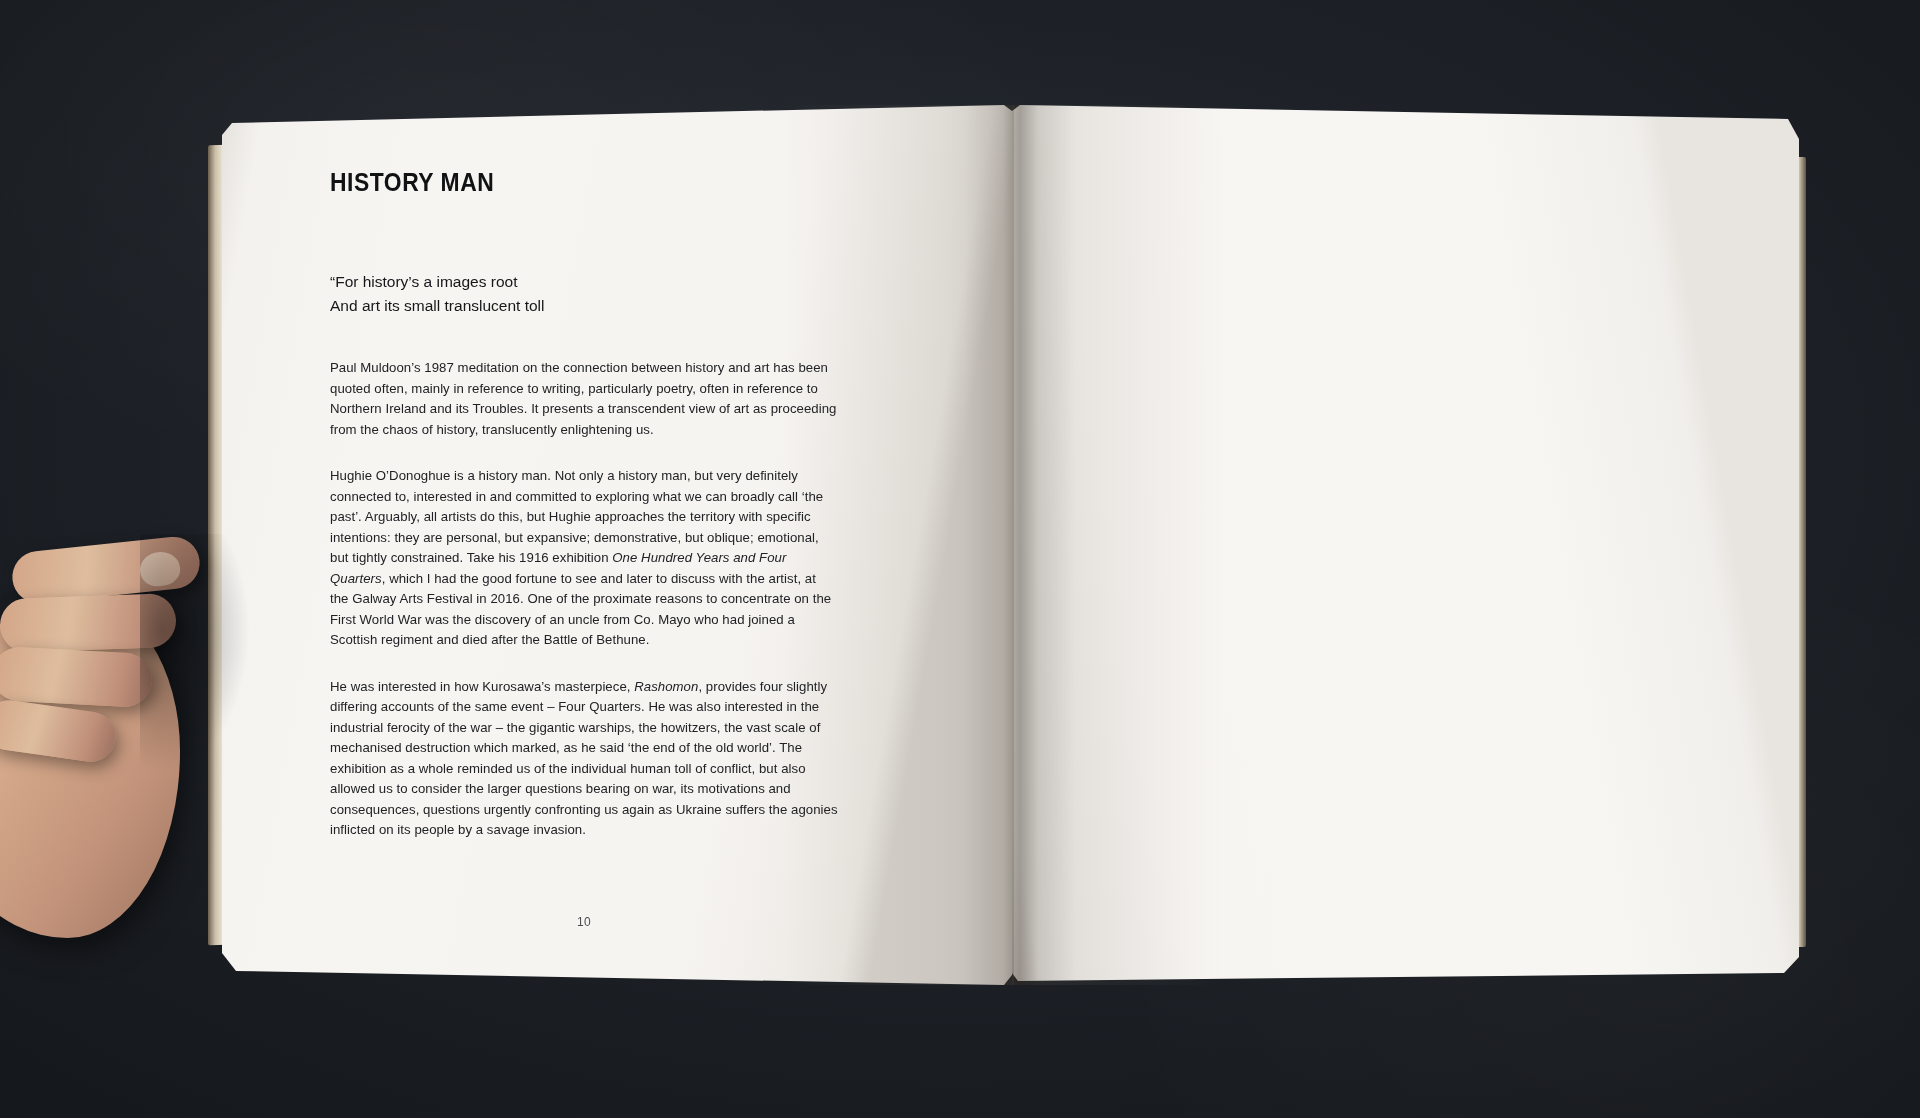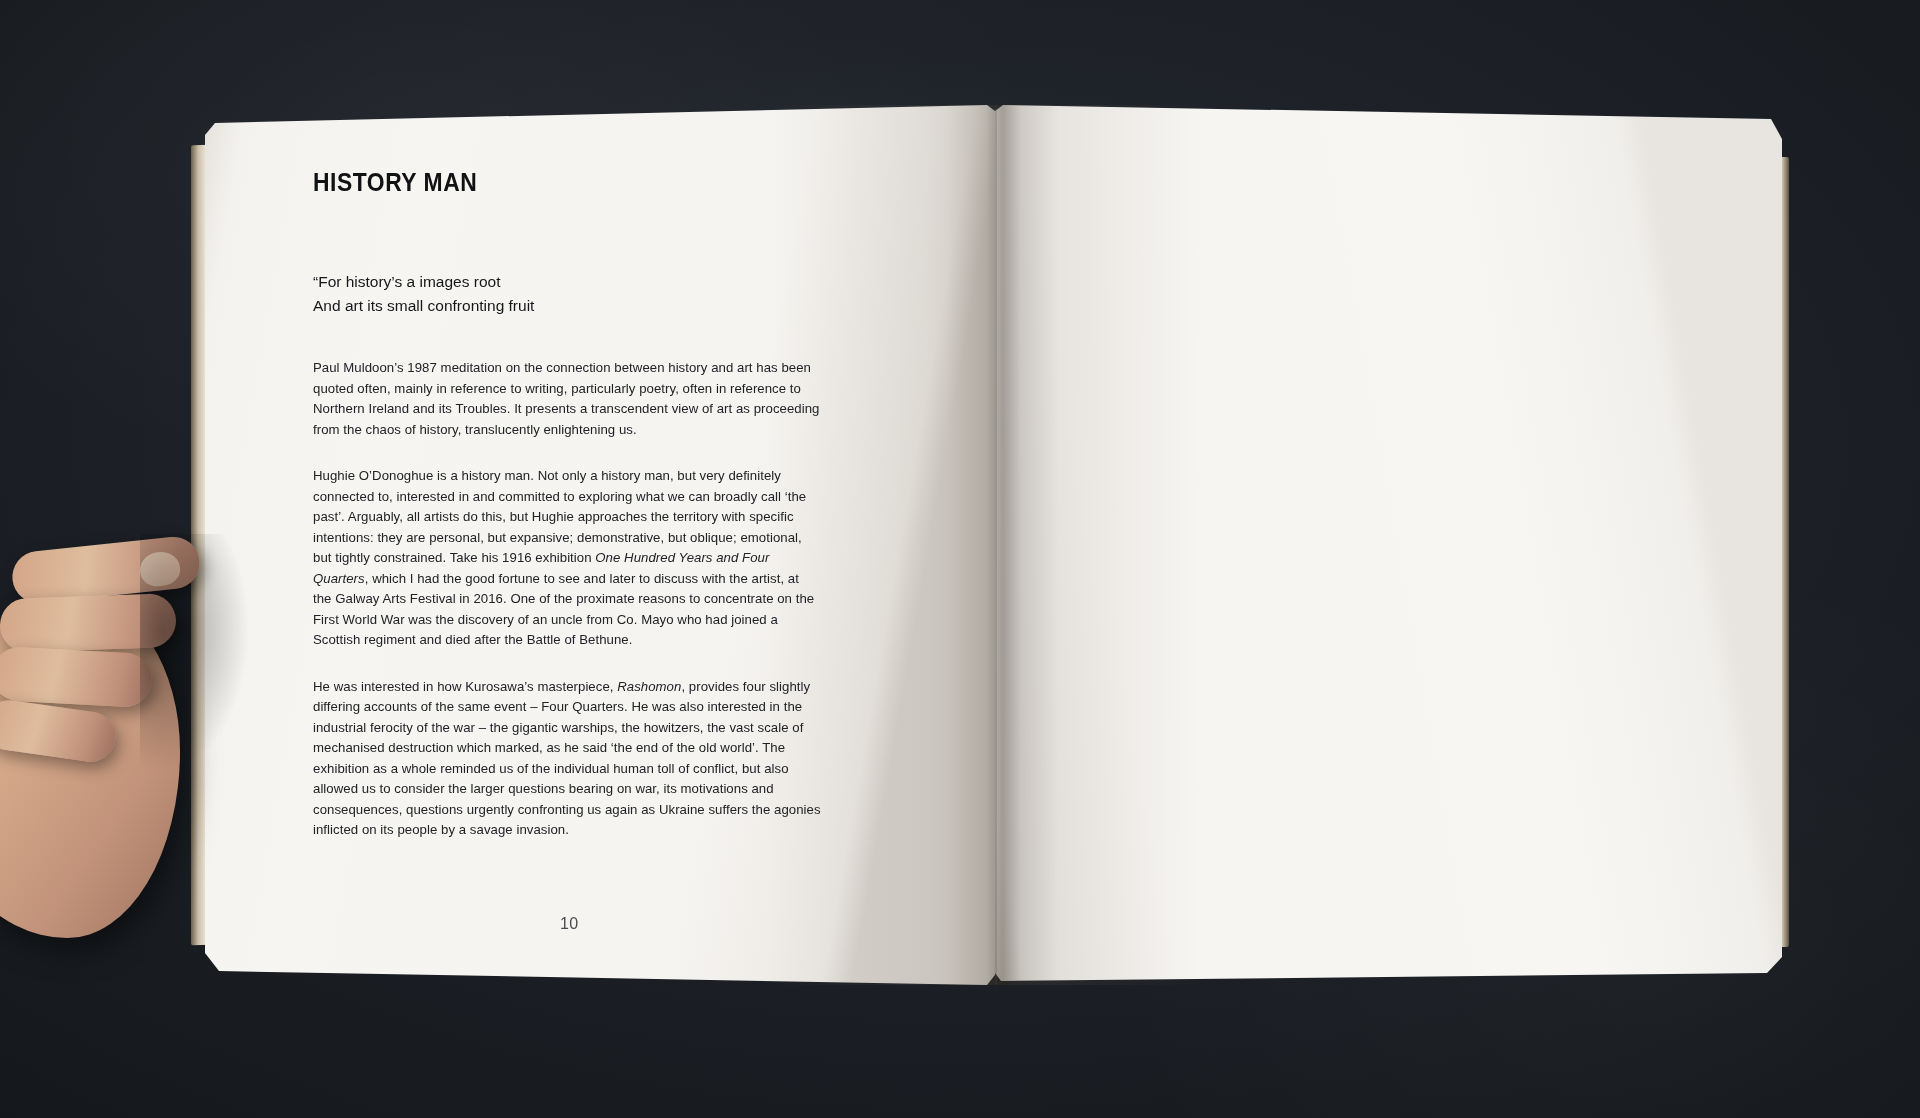--- a/index.html
+++ b/index.html
@@ -28,21 +28,21 @@
     inset: 0;
     background:
       radial-gradient(ellipse 900px 500px at 22% 12%, rgba(255,255,255,0.035), rgba(255,255,255,0) 70%),
       radial-gradient(ellipse 800px 600px at 86% 86%, rgba(255,255,255,0.025), rgba(255,255,255,0) 70%);
     pointer-events: none;
   }
 
   
   .book {
     position: absolute;
-    left: 205px;
+    left: 222px;
     top: 105px;
     width: 1577px;
     height: 880px;
   }
 
   .page {
     position: absolute;
     top: 0;
     background: #f3f1ee;
   }
@@ -148,21 +148,21 @@
 
   .byline {
     font-size: 13.2px;
     line-height: 20.5px;
     margin-top: 58px;
     color: #202225;
   }
 
   .folio {
     position: absolute;
-    font-size: 16px;
+    font-size: 12px;
     color: #4a4c50;
     letter-spacing: 0.4px;
   }
   .folio-left  { left: 355px; top: 810px; }
 
   
   .curve-l, .curve-r {
     position: absolute;
     top: 0; height: 880px;
     pointer-events: none;
@@ -217,21 +217,21 @@
     <div class="edge-left"></div>
     <div class="edge-right"></div>
 
     <div class="page page-left">
       <div class="text-col col-left">
 
         <h1 class="chapter-title">HISTORY MAN</h1>
 
         <div class="verse">
           <div>“For history’s a images root</div>
-          <div>And art its small confronting fruit</div>
+          <div>And art its small translucent toll</div>
         </div>
 
         <p class="body">Paul Muldoon’s 1987 meditation on the connection between history and art has been quoted often, mainly in reference to writing, particularly poetry, often in reference to Northern Ireland and its Troubles. It presents a transcendent view of art as proceeding from the chaos of history, translucently enlightening us.</p>
 
         <p class="body">Hughie O’Donoghue is a history man. Not only a history man, but very definitely connected to, interested in and committed to exploring what we can broadly call ‘the past’. Arguably, all artists do this, but Hughie approaches the territory with specific intentions: they are personal, but expansive; demonstrative, but oblique; emotional, but tightly constrained. Take his 1916 exhibition <span class="it">One Hundred Years and Four Quarters</span>, which I had the good fortune to see and later to discuss with the artist, at the Galway Arts Festival in 2016. One of the proximate reasons to concentrate on the First World War was the discovery of an uncle from Co. Mayo who had joined a Scottish regiment and died after the Battle of Bethune.</p>
 
         <p class="body">He was interested in how Kurosawa’s masterpiece, <span class="it">Rashomon</span>, provides four slightly differing accounts of the same event – Four Quarters. He was also interested in the industrial ferocity of the war – the gigantic warships, the howitzers, the vast scale of mechanised destruction which marked, as he said ‘the end of the old world’. The exhibition as a whole reminded us of the individual human toll of conflict, but also allowed us to consider the larger questions bearing on war, its motivations and consequences, questions urgently confronting us again as Ukraine suffers the agonies inflicted on its people by a savage invasion.</p>
       </div>
 
       <div class="folio folio-left">10</div>

